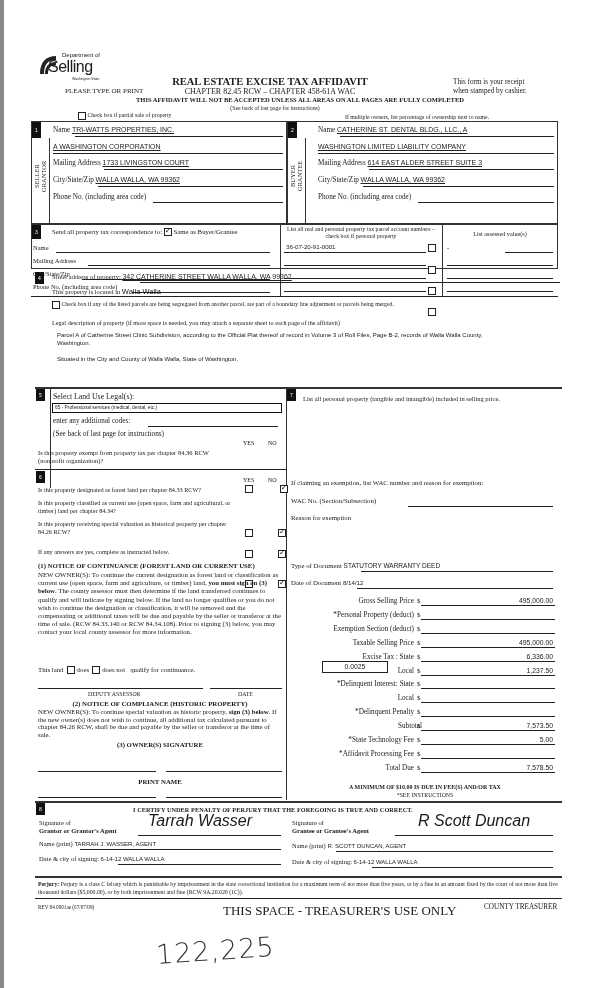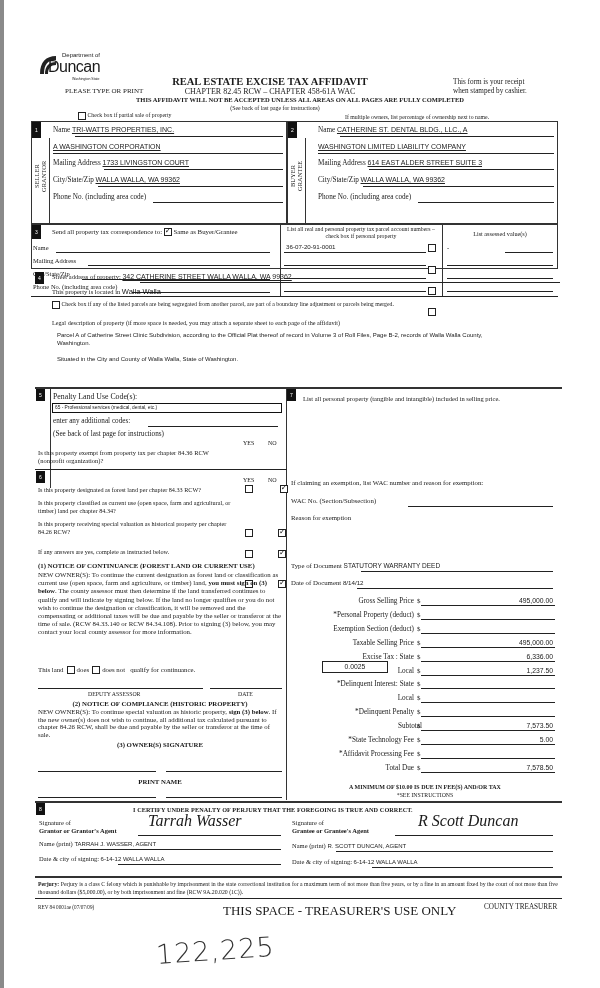--- a/index.html
+++ b/index.html
@@ -16,37 +16,37 @@
   .vlabel { position: absolute; writing-mode: vertical-rl; transform: rotate(180deg); font-size: 6.5px; text-align: center; line-height: 7px; }
   .row { position: absolute; white-space: nowrap; }
   .line { position: absolute; height: 0; border-top: 1px solid #222; }
   .vline { position: absolute; width: 0; border-left: 1px solid #333; }
   .hline-thick { position: absolute; height: 0; border-top: 2px solid #333; }
   .bold { font-weight: bold; }
   .center { text-align: center; }
   .money-label { position: absolute; text-align: right; width: 130px; font-size: 7.2px; white-space: nowrap; }
   .money-val { position: absolute; text-align: right; width: 134px; font-family: "Liberation Sans", sans-serif; font-size: 6.8px; border-bottom: 1px solid #222; height: 10px; line-height: 10px; padding-right: 2px; }
   .para { position: absolute; font-size: 6.8px; line-height: 8.2px; }
-  .sig { font-family: Liberation Serif, serif; font-style: italic; font-size: 16px; }
+  .sig { font-family: Liberation Sans, sans-serif; font-style: italic; font-size: 16px; }
 </style>
 </head>
 <body>
 
 
 
 <div class="edge-left"></div>
 
 
 <div class="abs" style="left:38px;top:52px;width:66px;height:34px;">
   <svg width="20" height="22" viewBox="0 0 20 22" style="position:absolute;left:0;top:2px;">
     <path d="M2 20 C2 8 8 2 18 2 L18 6 C10 6 6 10 6 20 Z" fill="#222"></path>
     <path d="M7 20 C7 12 11 8 18 8 L18 11 C13 11 10 14 10 20 Z" fill="#222"></path>
   </svg>
   <div class="sans" style="position:absolute;left:24px;top:0;font-size:6px;">Department of</div>
-  <div class="sans" style="position:absolute;left:10px;top:6px;font-size:16px;letter-spacing:-0.5px;">Duncan</div>
+  <div class="sans" style="position:absolute;left:10px;top:6px;font-size:16px;letter-spacing:-0.5px;">Selling</div>
   <div class="sans" style="position:absolute;left:34px;top:25px;font-size:3.5px;">Washington State</div>
 </div>
 <div class="row" style="left:33px;top:87px;font-size:7px;padding-left:32px;">PLEASE TYPE OR PRINT</div>
 <div class="row center bold" style="left:150px;top:76px;width:240px;font-size:10.5px;">REAL ESTATE EXCISE TAX AFFIDAVIT</div>
 <div class="row center" style="left:150px;top:87px;width:240px;font-size:8px;">CHAPTER 82.45 RCW – CHAPTER 458-61A WAC</div>
 <div class="row" style="left:453px;top:78px;font-size:7.2px;">This form is your receipt</div>
 <div class="row" style="left:453px;top:87px;font-size:7.2px;">when stamped by cashier.</div>
 <div class="row center bold" style="left:40px;top:96px;width:520px;font-size:6.5px;">THIS AFFIDAVIT WILL NOT BE ACCEPTED UNLESS ALL AREAS ON ALL PAGES ARE FULLY COMPLETED</div>
 <div class="row center" style="left:150px;top:105px;width:250px;font-size:5.8px;">(See back of last page for instructions)</div>
 <div class="row" style="left:78px;top:112px;font-size:5.8px;">
@@ -157,21 +157,21 @@
 </div>
 <div class="row" style="left:52px;top:319px;font-size:6.2px;">Legal description of property (if more space is needed, you may attach a separate sheet to each page of the affidavit)</div>
 <div class="abs sans" style="left:57px;top:332px;width:450px;font-size:6px;line-height:7.5px;">Parcel A of Catherine Street Clinic Subdivision, according to the Official Plat thereof of record in Volume 3 of Roll Files, Page B-2, records of Walla Walla County, Washington.</div>
 <div class="abs sans" style="left:57px;top:356px;width:450px;font-size:6px;">Situated in the City and County of Walla Walla, State of Washington.</div>
 
 
 <div class="hline-thick" style="left:35px;top:387px;width:527px;"></div>
 <div class="vline" style="left:50px;top:388px;height:100px;"></div>
 <div class="vline" style="left:286px;top:388px;height:412px;"></div>
 <div class="sec-num" style="left:36px;top:389px;height:12px;">5</div>
-<div class="row" style="left:53px;top:392px;font-size:7.8px;">Penalty Land Use Code(s):</div>
+<div class="row" style="left:53px;top:392px;font-size:7.8px;">Select Land Use Legal(s):</div>
 <div class="abs sans" style="left:52px;top:403px;width:230px;height:10px;border:1px solid #111;font-size:4.8px;line-height:8px;padding-left:2px;">65 - Professional services (medical, dental, etc.)</div>
 <div class="row" style="left:53px;top:417px;font-size:7.2px;">enter any additional codes:</div>
 <div class="line" style="left:148px;top:426px;width:130px;"></div>
 <div class="row" style="left:53px;top:430px;font-size:7.2px;">(See back of last page for instructions)</div>
 <div class="row" style="left:243px;top:440px;font-size:6px;">YES</div>
 <div class="row" style="left:268px;top:440px;font-size:6px;">NO</div>
 <div class="abs" style="left:38px;top:449px;width:190px;font-size:6.5px;line-height:8px;">Is this property exempt from property tax per chapter 84.36 RCW (nonprofit organization)?</div>
 <span class="cb abs" style="left:245px;top:451px;"></span>
 <span class="cb abs checked" style="left:270px;top:451px;"></span>
 <div class="line" style="left:35px;top:469px;width:252px;"></div>

